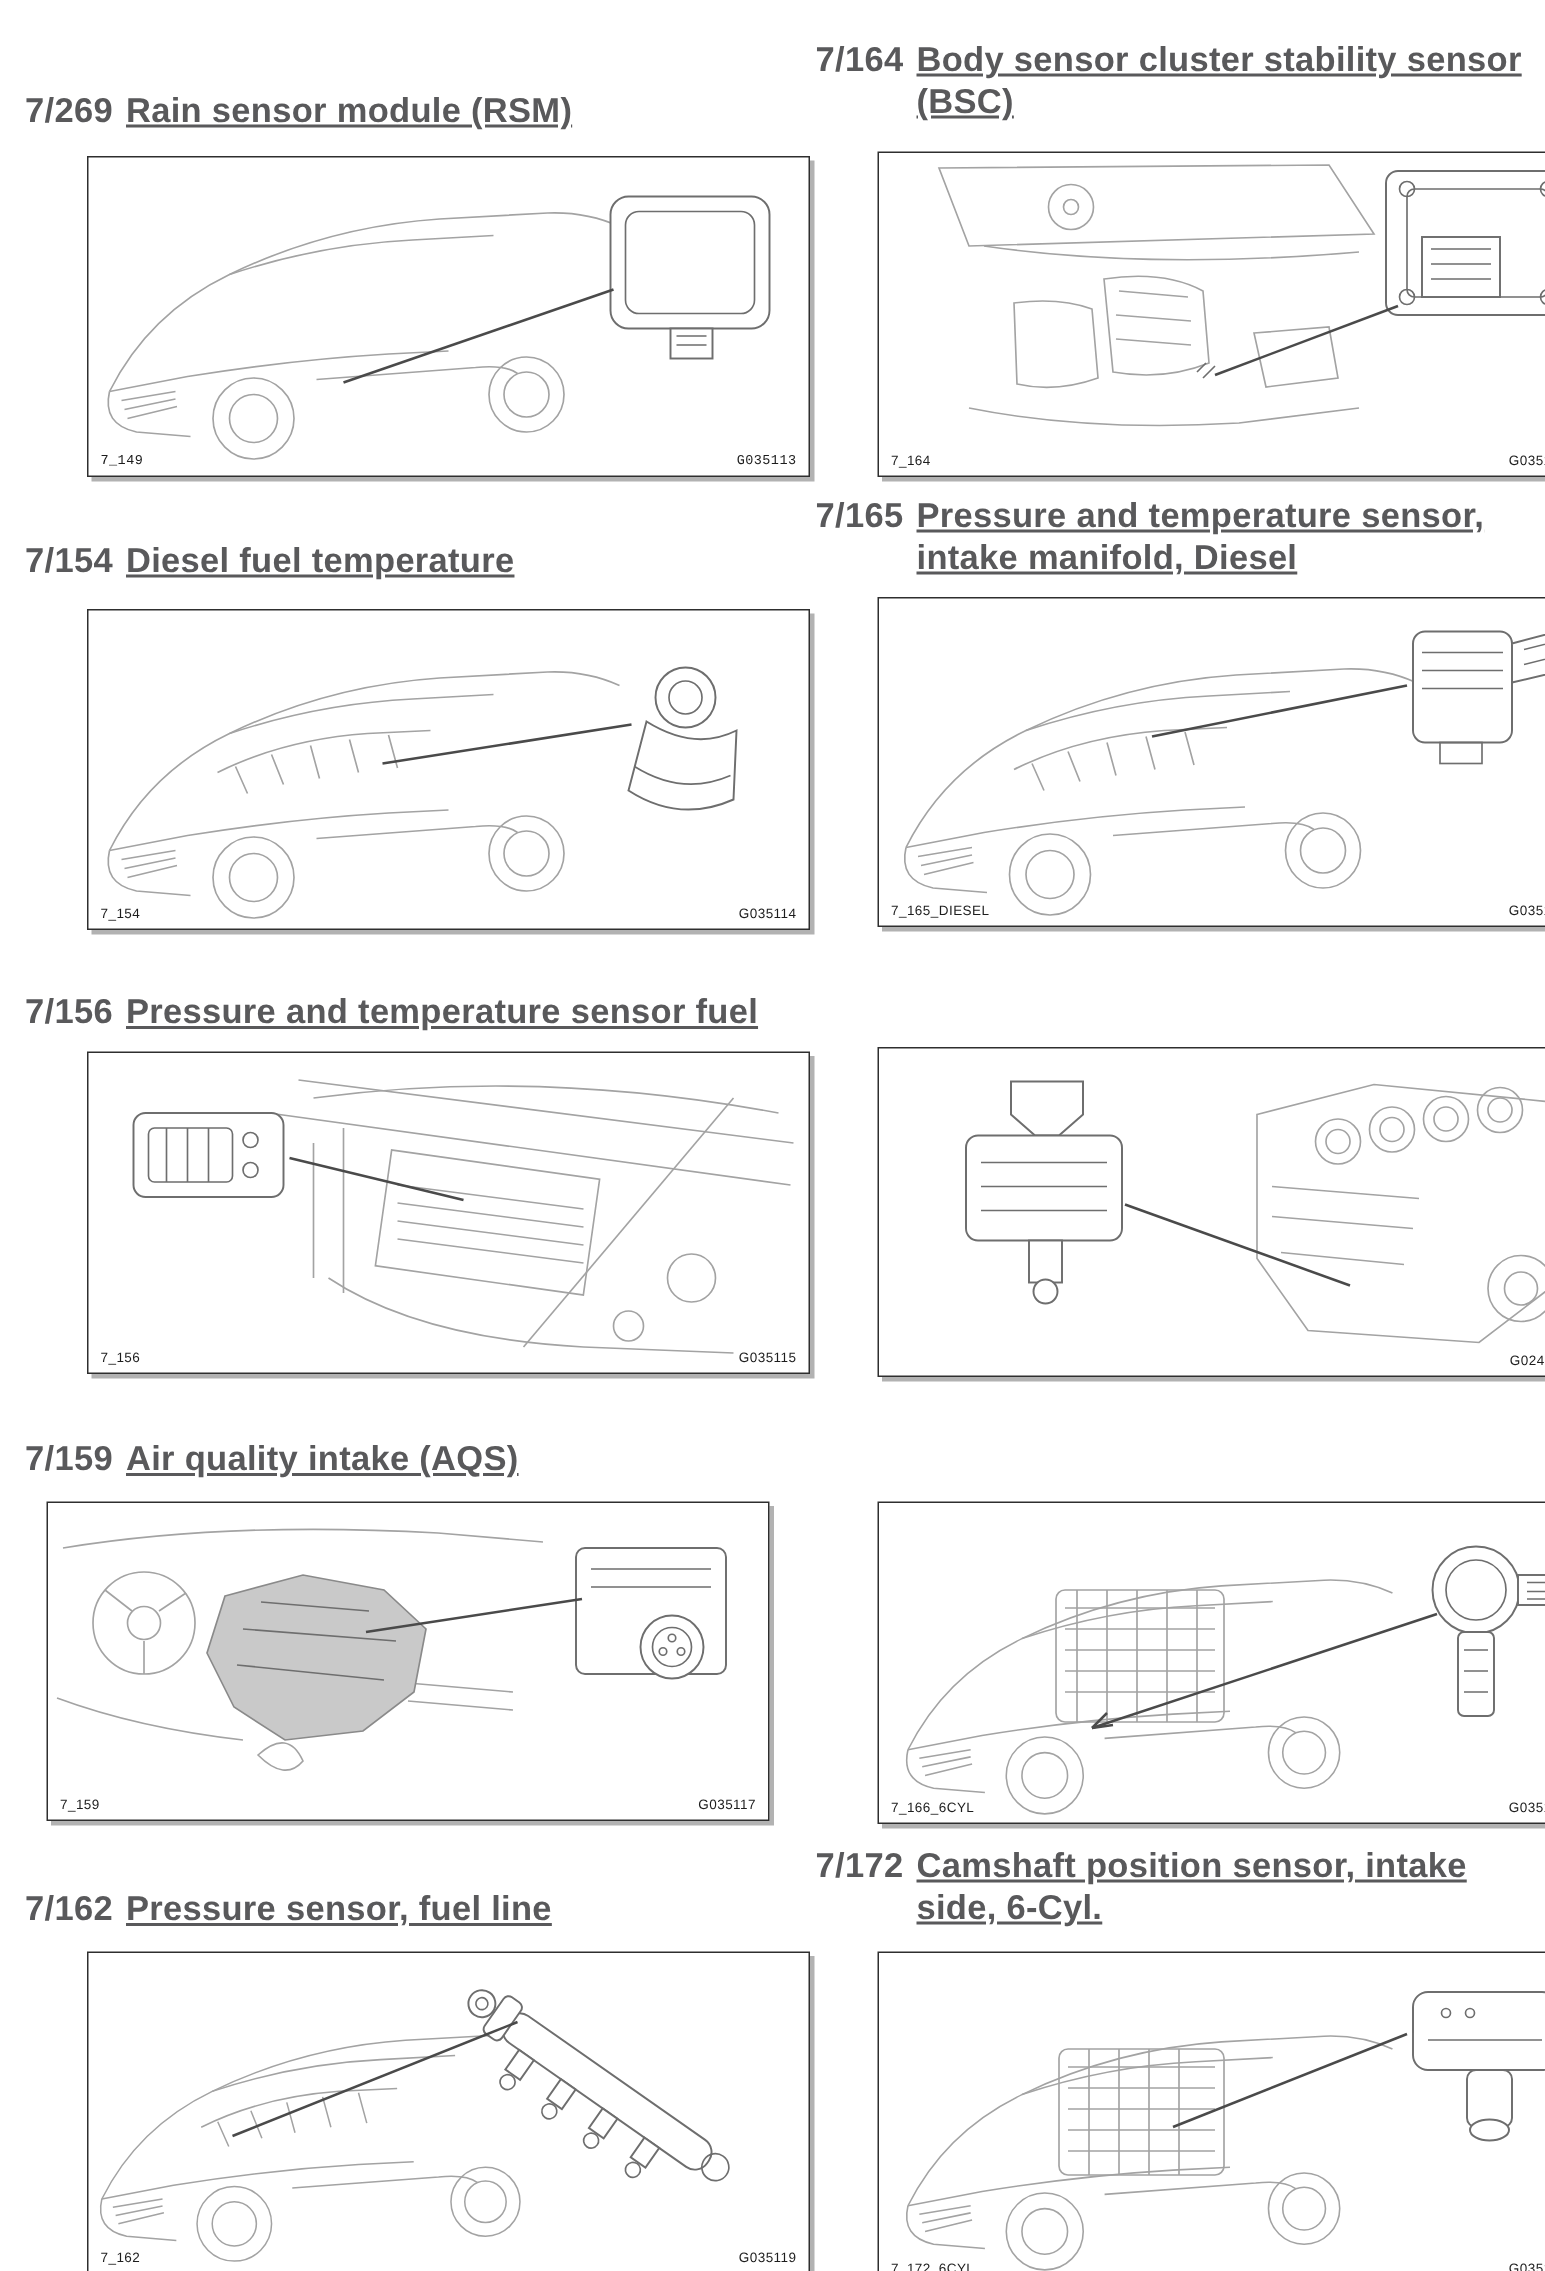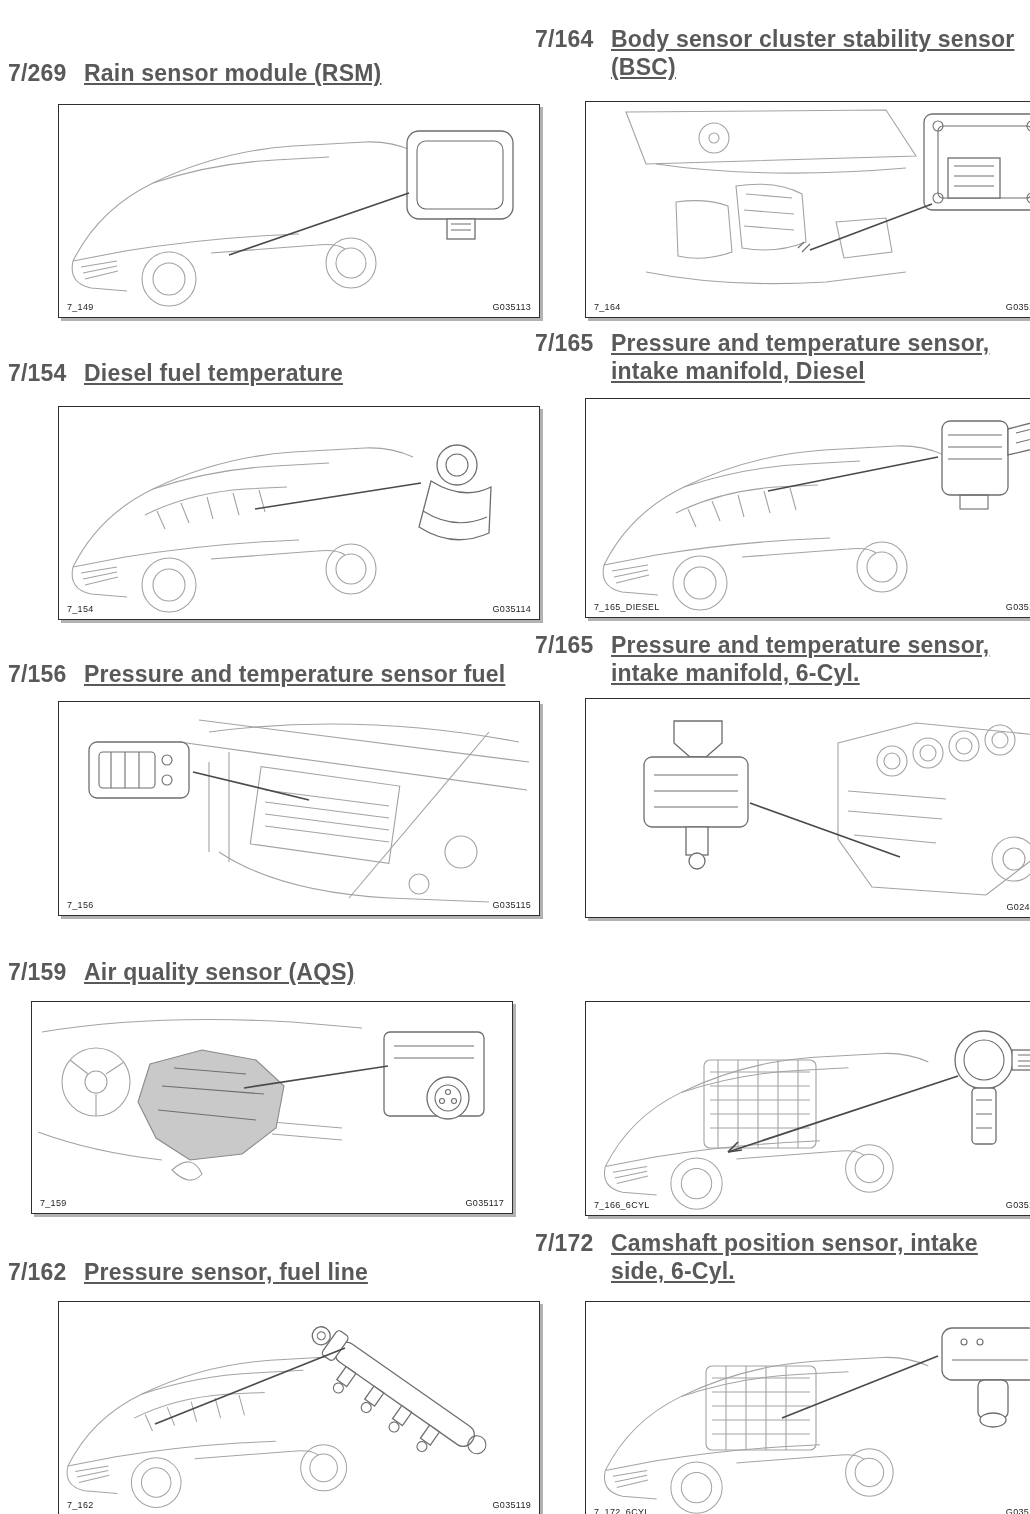--- a/index.html
+++ b/index.html
@@ -12,21 +12,21 @@
     margin:0 auto;
   }
   .h{
     position:absolute;
     font-weight:bold;
     font-size:23px;
     line-height:28px;
     color:#59595b;
     letter-spacing:0.2px;
   }
-  .h .num{display:inline-block;width:76px;vertical-align:top;}
+  .h .num{display:inline-block;width:76px;vertical-align:top;text-align:center;}
   .h .ttl{display:inline-block;width:calc(100% - 82px);vertical-align:top;text-decoration:underline;}
   .box{
     position:absolute;
     background:#ffffff;
     border:1px solid #2e2e2e;
     box-shadow:3px 3px 0 #b2b2b2;
   }
   .box .art{position:absolute;left:0;top:0;right:0;bottom:0;}
   .box .art svg{width:100%;height:100%;display:block;}
   .flab{position:absolute;left:8px;bottom:5px;font-size:9px;color:#1d1d1d;letter-spacing:0.3px;}
@@ -39,21 +39,21 @@
   .l4h{left:8px;top:939px;width:505px;}
   .l5h{left:8px;top:1239px;width:505px;}
   
   .r1h{left:535px;top:6px;width:488px;}
   .r2h{left:535px;top:310px;width:488px;}
   .r3h{left:535px;top:612px;width:488px;}
   .r4h{left:535px;top:936px;width:488px;}
   .r5h{left:535px;top:1210px;width:488px;}
 
   
-  .l1b{left:18px;top:88px;width:480px;height:212px;}
+  .l1b{left:18px;top:88px;width:480px;height:212px;font-family:Liberation Mono, monospace;}
   .l2b{left:18px;top:390px;width:480px;height:212px;}
   .l3b{left:18px;top:685px;width:480px;height:213px;}
   .l4b{left:18px;top:985px;width:480px;height:211px;margin-left:13px;}
   .l5b{left:18px;top:1285px;width:480px;height:213px;}
   
   .r1b{left:545px;top:85px;width:467px;height:215px;}
   .r2b{left:545px;top:382px;width:467px;height:218px;}
   .r3b{left:545px;top:682px;width:467px;height:218px;}
   .r4b{left:545px;top:985px;width:467px;height:213px;}
   .r5b{left:545px;top:1285px;width:467px;height:220px;}
@@ -146,21 +146,21 @@
     <circle class="snl" cx="108" cy="58" r="5"></circle>
           <circle class="snl" cx="108" cy="78" r="5"></circle>
     <path class="snl" d="M52 50 L52 86 M66 50 L66 86 M80 50 L80 86"></path>
     <path class="co" d="M134 70 L250 98"></path>
         </svg>
       </div>
     <span class="flab">7_156</span>
     <span class="gcode">G035115</span>
   </figure>
 
-  <h2 class="h l4h"><span class="num">7/159</span><span class="ttl">Air quality sensor (AQS)</span></h2>
+  <h2 class="h l4h"><span class="num">7/159</span><span class="ttl">Air quality intake (AQS)</span></h2>
   <figure class="box l4b">
     <div class="art">
         <svg viewBox="0 0 480 211" preserveAspectRatio="xMidYMid meet" xmlns="http://www.w3.org/2000/svg">
     <g class="ln">
       <circle cx="64" cy="80" r="34"></circle>
             <circle cx="64" cy="80" r="11"></circle>
       <path d="M38 58 L56 72 M92 60 L74 72 M64 114 L64 92"></path>
       <path d="M10 30 Q120 12 260 20 L330 26"></path>
       <path d="M6 130 Q60 150 130 158"></path>
       <path d="M140 168 Q160 150 170 172 Q158 186 140 168 Z"></path>
@@ -276,21 +276,20 @@
     <path class="sn" d="M422 30 L460 20 L464 46 L422 56 Z"></path>
     <path class="snl" d="M430 34 L454 28 M430 44 L454 38"></path>
     <rect class="snl" x="374" y="96" width="28" height="14"></rect>
     <path class="co" d="M182 92 L352 58"></path>
         </svg>
       </div>
     <span class="flab">7_165_DIESEL</span>
     <span class="gcode">G035123</span>
   </figure>
 
-  <h2 class="h r3h"><span class="num">7/165</span><span class="ttl">Pressure and temperature sensor, intake manifold, 6-Cyl.</span></h2>
   <figure class="box r3b">
     <div class="art">
         <svg viewBox="0 0 467 218" preserveAspectRatio="xMidYMid meet" xmlns="http://www.w3.org/2000/svg">
     <g class="ln">
       <path d="M252 44 L330 24 L452 36 L460 150 L400 196 L286 188 L252 140 Z"></path>
       <circle cx="306" cy="62" r="15"></circle>
             <circle cx="306" cy="62" r="8"></circle>
       <circle cx="342" cy="54" r="15"></circle>
             <circle cx="342" cy="54" r="8"></circle>
       <circle cx="378" cy="47" r="15"></circle>

